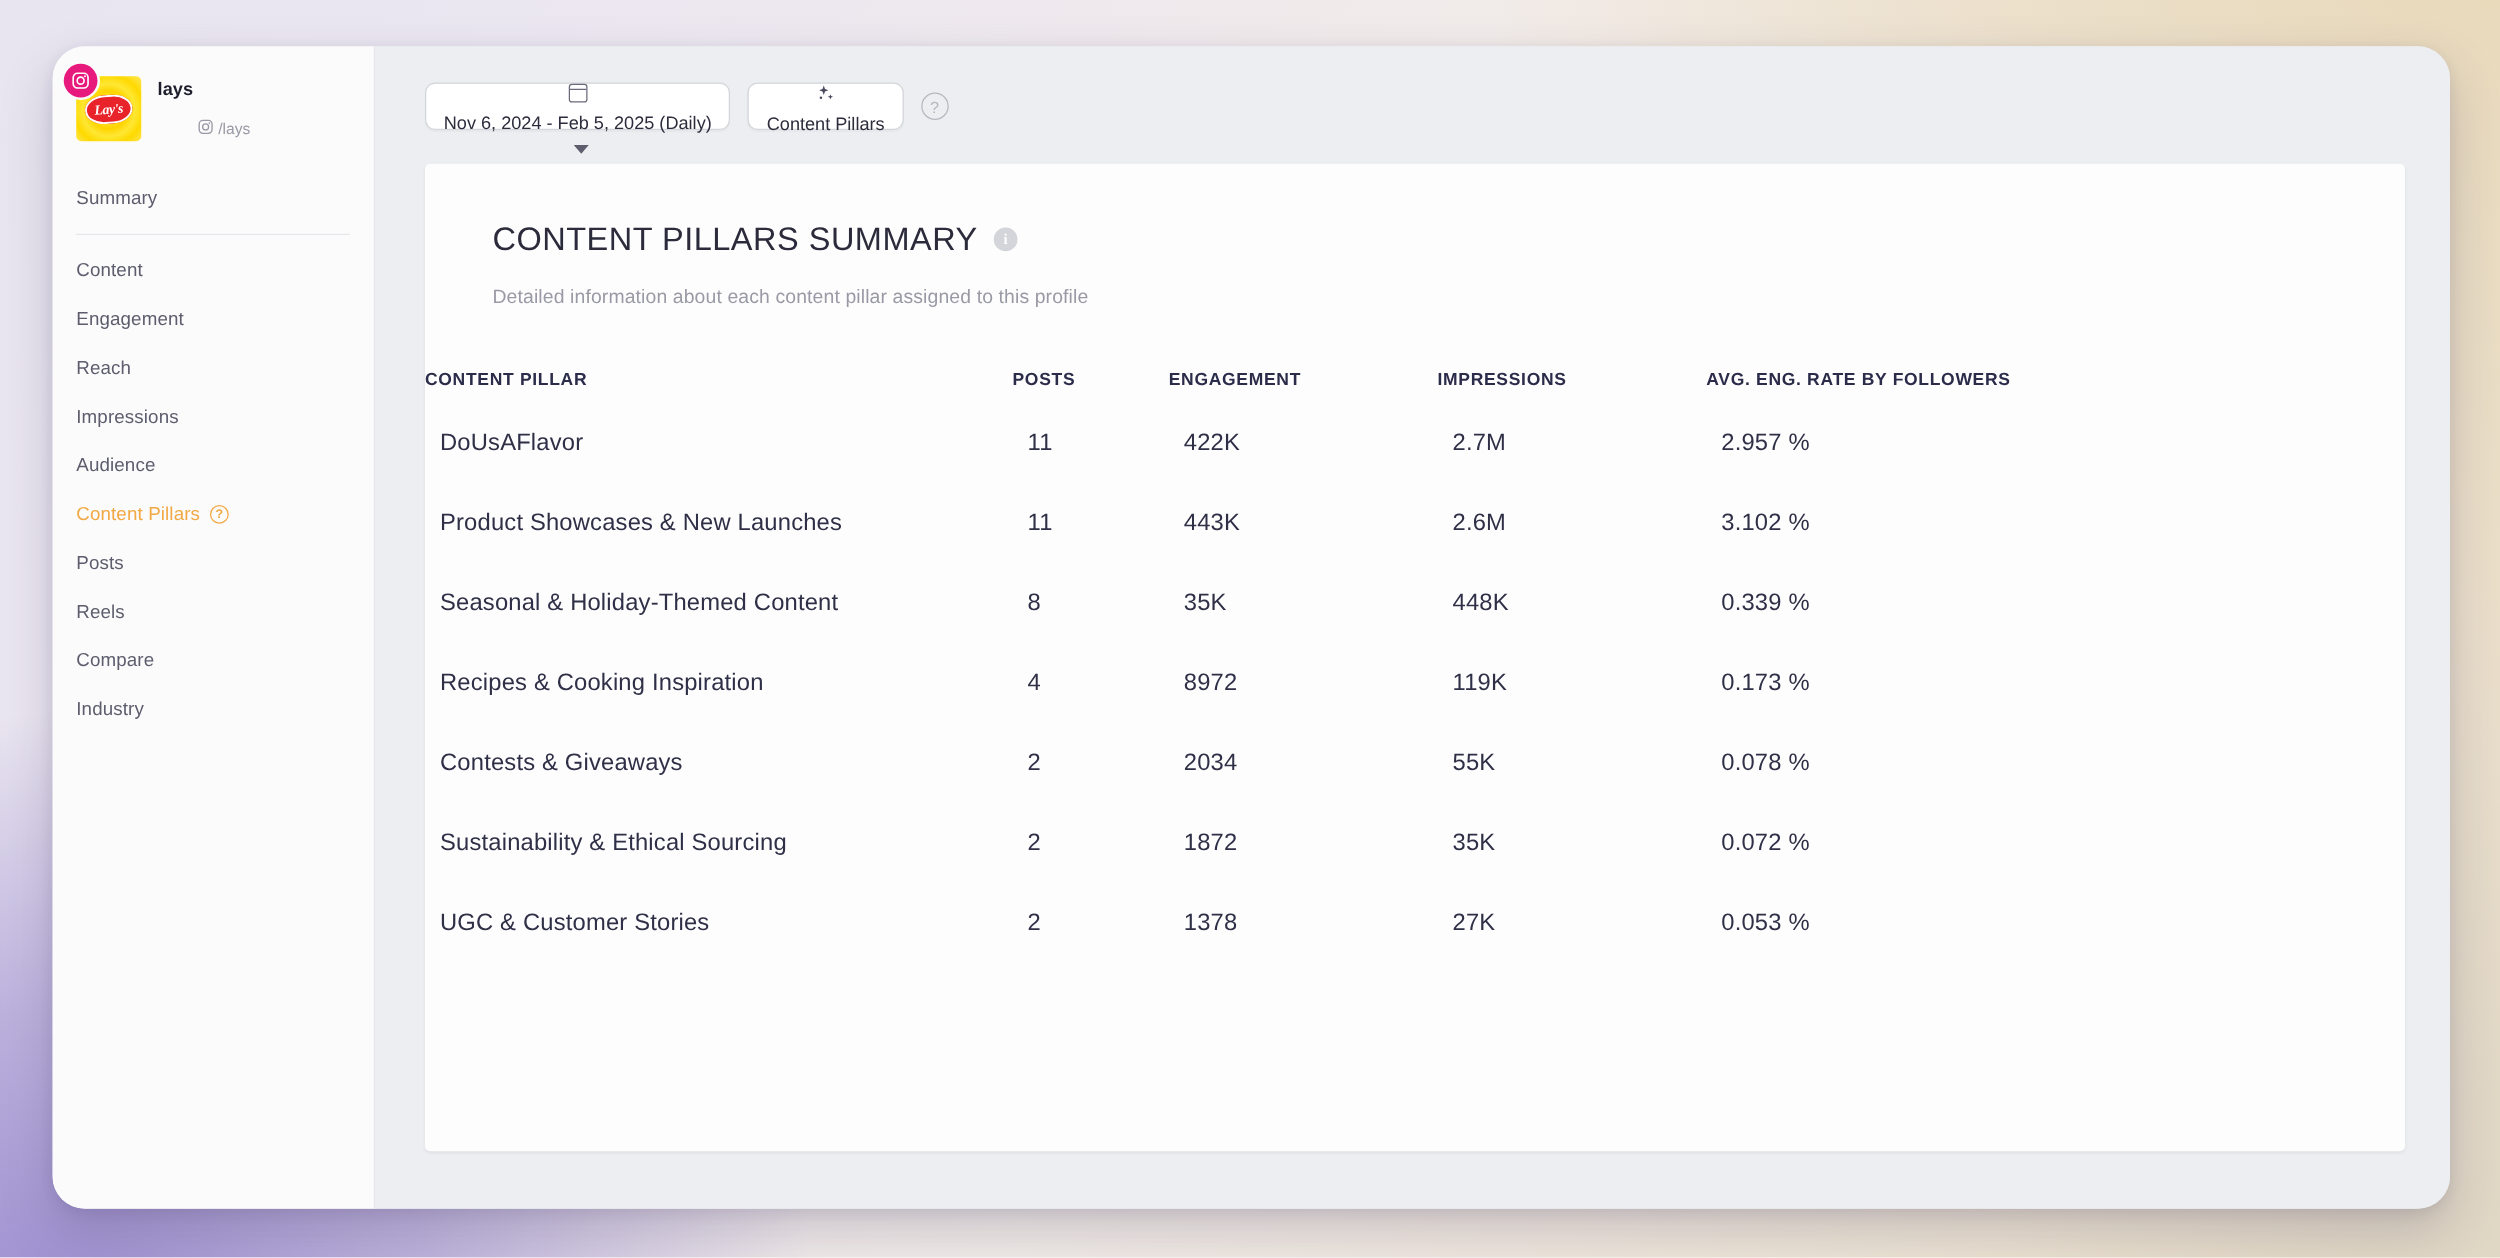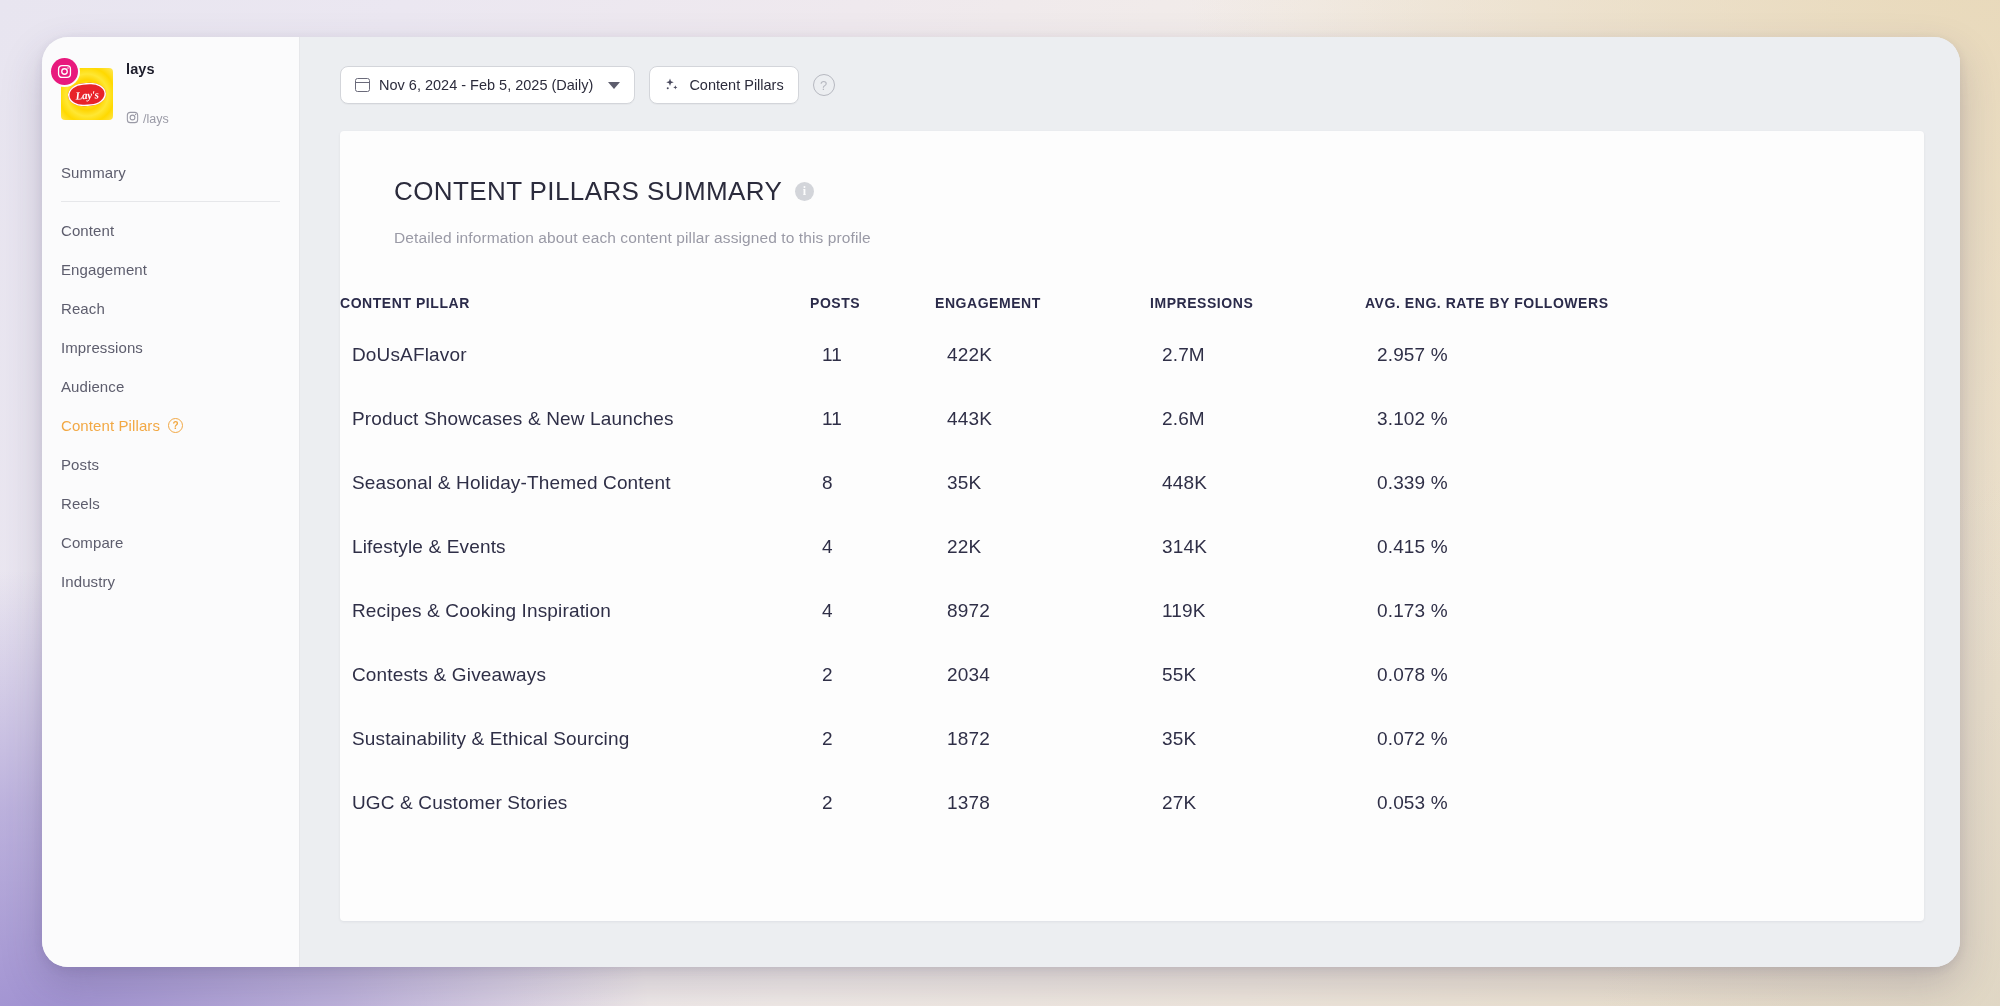--- a/index.html
+++ b/index.html
@@ -96,21 +96,21 @@
     position: absolute;
     left: -10px; top: -10px;
     width: 27px; height: 27px;
     border-radius: 50%;
     background: #e8197d;
     display: flex; align-items: center; justify-content: center;
     box-shadow: 0 0 0 2px #fbfbfc;
   }
   .ig-badge svg { display: block; }
 
-  .profile-text { display: flex; flex-direction: column; gap: 3px; }
+  .profile-text { display: flex; flex-direction: row; gap: 3px; }
   .profile-name {
     font-size: 14.5px;
     font-weight: bold;
     color: #1d1d2b;
     letter-spacing: 0.1px;
   }
   .profile-handle {
     font-size: 12.5px;
     color: #9a9aa6;
     display: flex; align-items: center; gap: 4px; margin-top: 31px;
@@ -164,20 +164,21 @@
     height: 38px;
     display: flex;
     align-items: center;
     gap: 9px;
     padding: 0 14px;
     font-size: 14.5px;
     color: #2c2c3c;
     cursor: pointer;
     box-shadow: 0 1px 1px rgba(0,0,0,0.03);
     white-space: nowrap;
+    flex-direction: column;
   }
   .pill .caret {
     width: 0; height: 0;
     border-left: 6px solid transparent;
     border-right: 6px solid transparent;
     border-top: 7px solid #5d5d6d;
     margin-left: 6px;
   }
   .cal-icon {
     width: 15px; height: 14px;
@@ -414,27 +415,20 @@
             <td class="c-rate">3.102 %</td>
           </tr>
           <tr>
             <td class="c-pillar">Seasonal &amp; Holiday-Themed Content</td>
             <td class="c-posts">8</td>
             <td class="c-eng">35K</td>
             <td class="c-imp">448K</td>
             <td class="c-rate">0.339 %</td>
           </tr>
           <tr>
-            <td class="c-pillar">Lifestyle &amp; Events</td>
-            <td class="c-posts">4</td>
-            <td class="c-eng">22K</td>
-            <td class="c-imp">314K</td>
-            <td class="c-rate">0.415 %</td>
-          </tr>
-          <tr>
             <td class="c-pillar">Recipes &amp; Cooking Inspiration</td>
             <td class="c-posts">4</td>
             <td class="c-eng">8972</td>
             <td class="c-imp">119K</td>
             <td class="c-rate">0.173 %</td>
           </tr>
           <tr>
             <td class="c-pillar">Contests &amp; Giveaways</td>
             <td class="c-posts">2</td>
             <td class="c-eng">2034</td>

